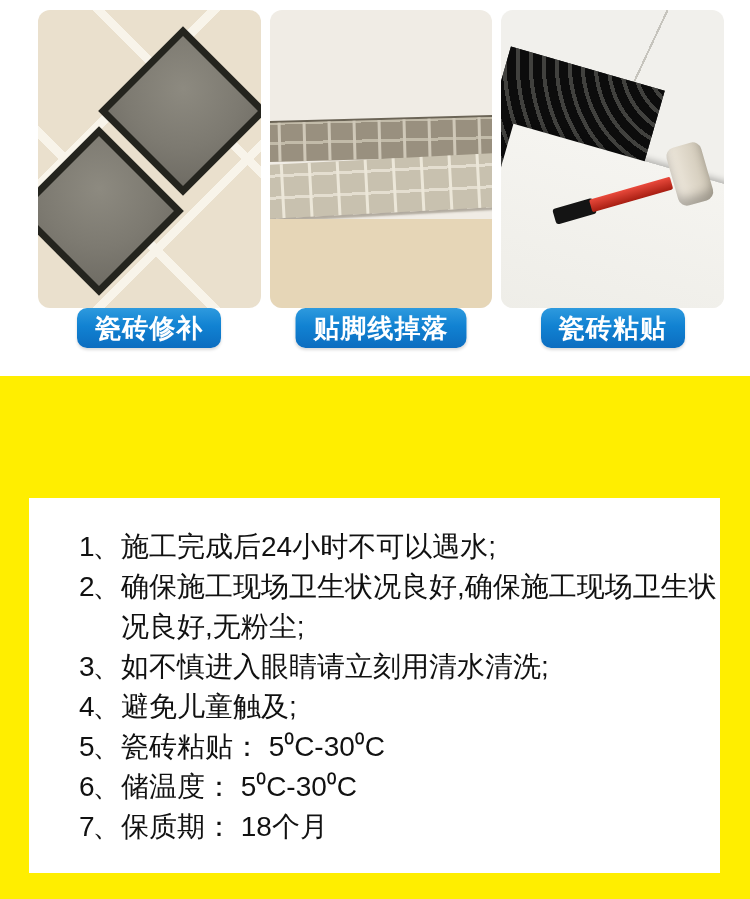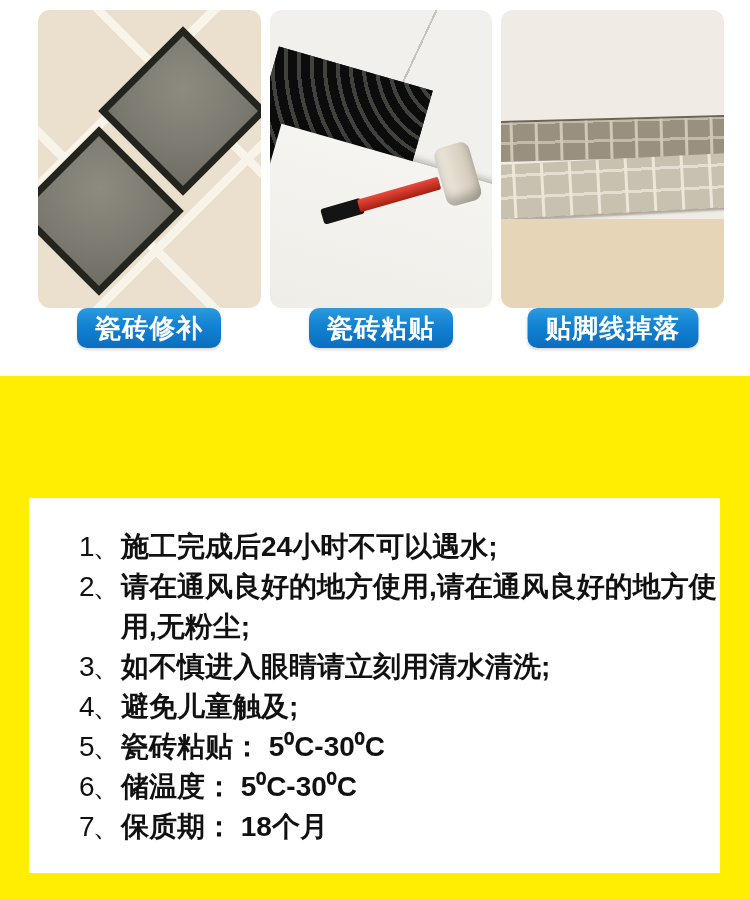--- a/index.html
+++ b/index.html
@@ -102,71 +102,71 @@
     box-sizing:border-box;padding:122px 30px 26px 29px;
   }
   .notice-box{
     background:#ffffff;width:100%;height:375px;box-sizing:border-box;
     padding:29px 0 0 50px;
   }
   .notice-list{list-style:none;margin:0;padding:0;width:644px;}
   .notice-item{display:flex;align-items:flex-start;color:#111;
     font-size:28px;line-height:40px;font-weight:500;}
   .notice-item .num{flex:0 0 42px;letter-spacing:-2px;}
-  .notice-item .txt{flex:0 1 600px;font-weight:bold;}
+  .notice-item .txt{flex:0 1 600px;}
 </style>
 </head>
 <body>
 
 <div class="page">
 
   <section class="gallery">
 
     <figure class="photo-card">
       <div class="photo photo-1">
         <div class="patch patch-a"></div>
         <div class="patch patch-b"></div>
       </div>
       <div class="photo-label">瓷砖修补</div>
     </figure>
 
     <figure class="photo-card">
+      <div class="photo photo-2">
+        <div class="mosaic mosaic-dark"></div>
+        <div class="mosaic mosaic-light"></div>
+        <div class="floor"></div>
+      </div>
+      <div class="photo-label">贴脚线掉落</div>
+    </figure>
+
+    <figure class="photo-card">
       <div class="photo photo-3">
         <div class="adhesive"></div>
         <div class="tile-over"></div>
         <div class="hammer">
           <div class="grip"></div>
           <div class="handle"></div>
           <div class="head"></div>
         </div>
       </div>
       <div class="photo-label">瓷砖粘贴</div>
-    </figure>
-
-    <figure class="photo-card">
-      <div class="photo photo-2">
-        <div class="mosaic mosaic-dark"></div>
-        <div class="mosaic mosaic-light"></div>
-        <div class="floor"></div>
-      </div>
-      <div class="photo-label">贴脚线掉落</div>
     </figure>
 
   </section>
 
   <section class="notice-section">
     <div class="notice-box">
       <ul class="notice-list">
         <li class="notice-item">
           <span class="num">1、</span>
           <span class="txt">施工完成后24小时不可以遇水;</span>
         </li>
         <li class="notice-item">
           <span class="num">2、</span>
-          <span class="txt">请在通风良好的地方使用,请在通风良好的地方使用,无粉尘;</span>
+          <span class="txt">确保施工现场卫生状况良好,确保施工现场卫生状况良好,无粉尘;</span>
         </li>
         <li class="notice-item">
           <span class="num">3、</span>
           <span class="txt">如不慎进入眼睛请立刻用清水清洗;</span>
         </li>
         <li class="notice-item">
           <span class="num">4、</span>
           <span class="txt">避免儿童触及;</span>
         </li>
         <li class="notice-item">

